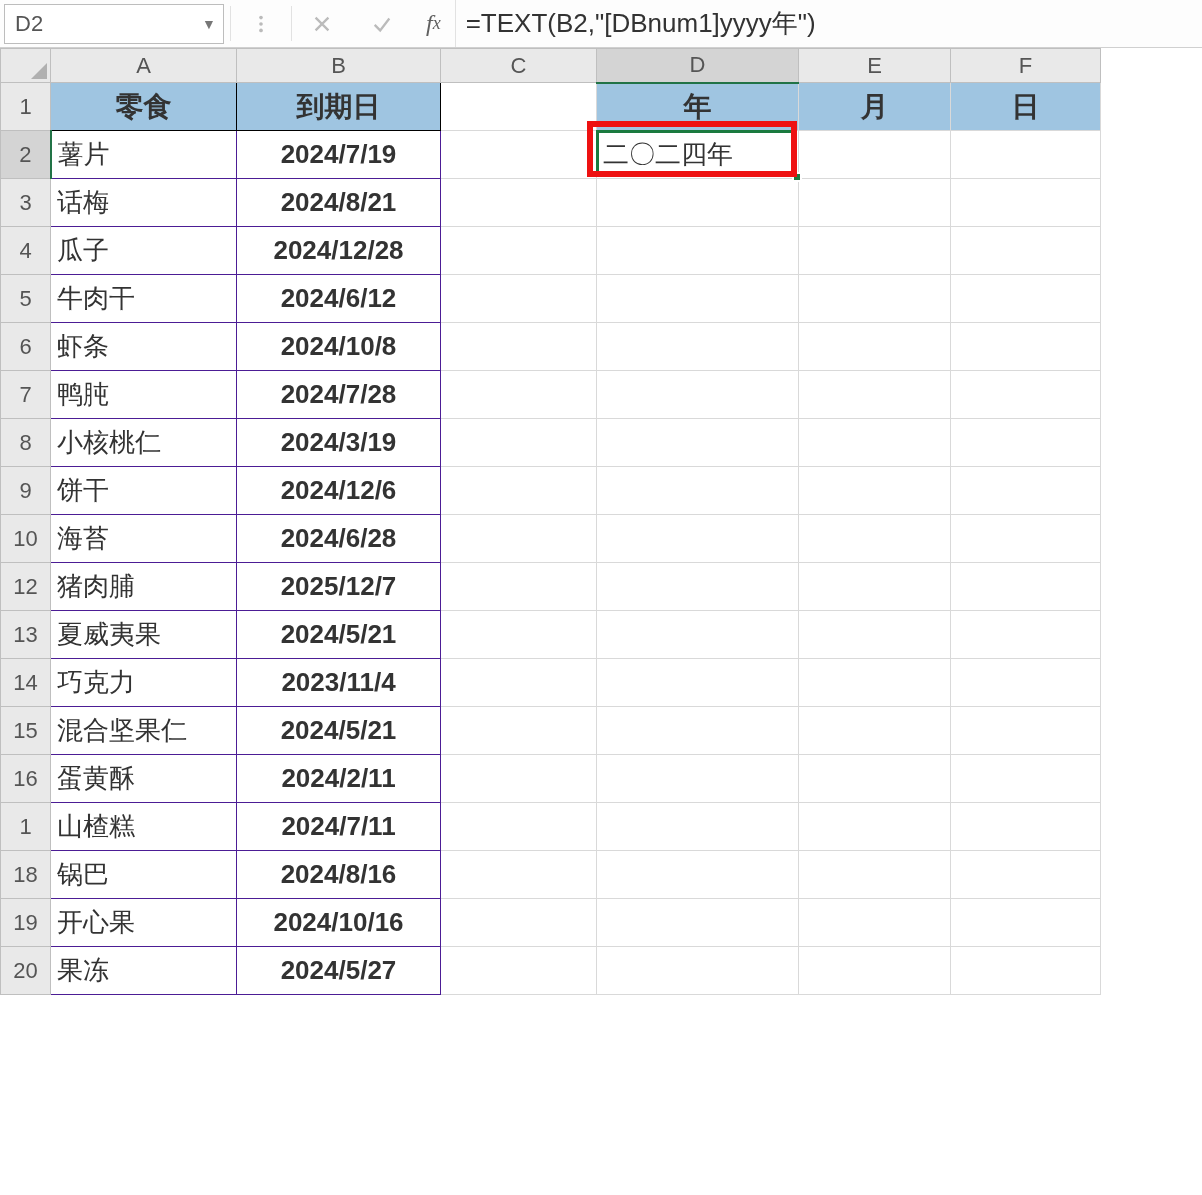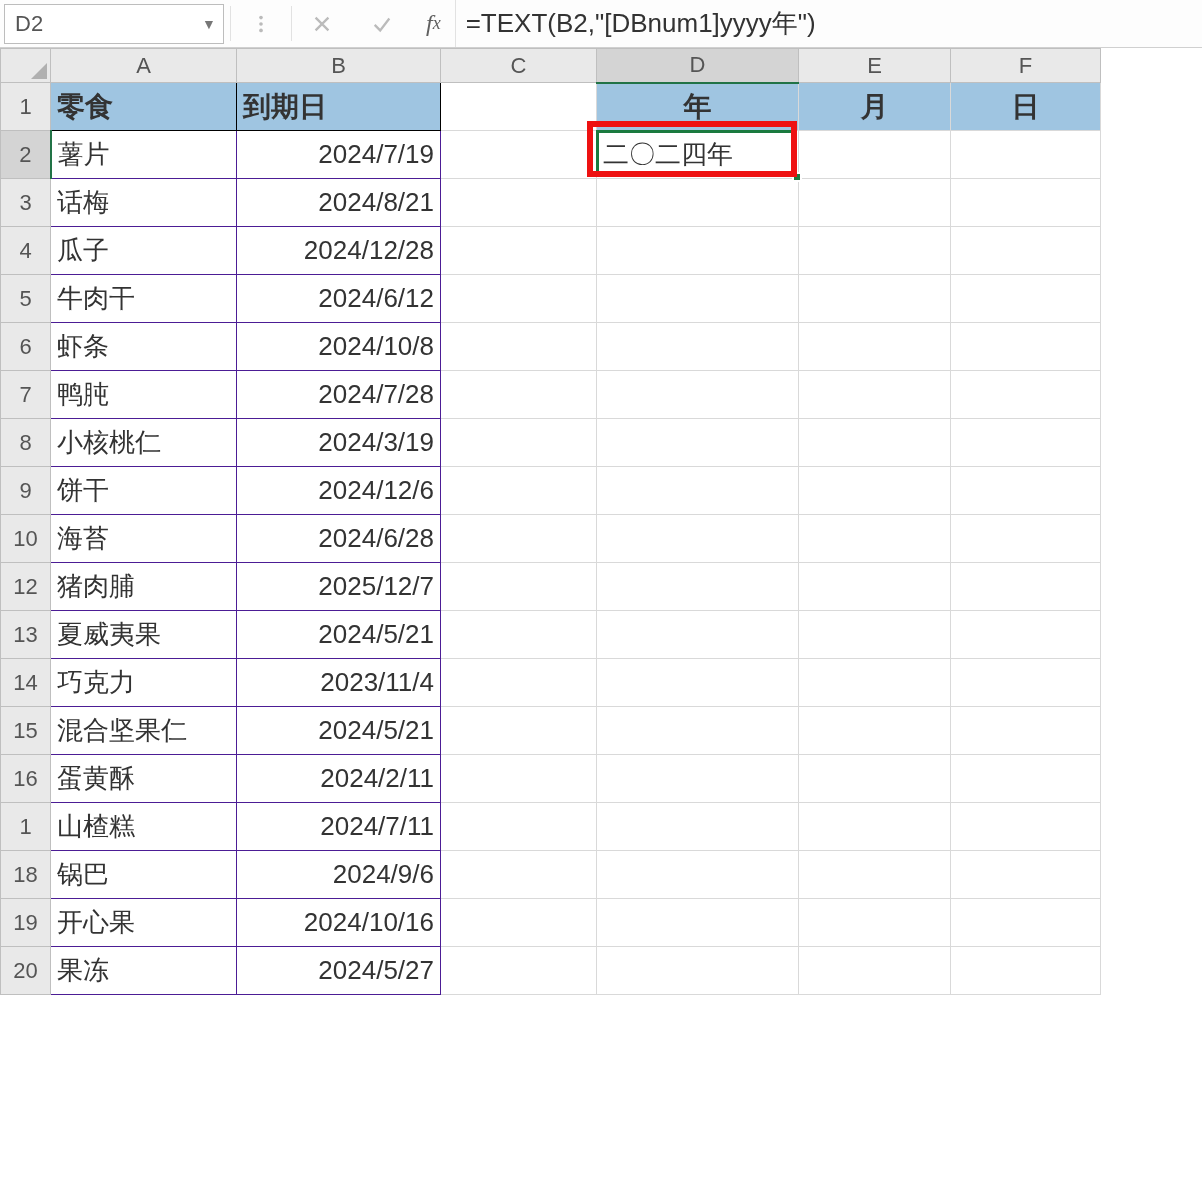--- a/index.html
+++ b/index.html
@@ -131,34 +131,34 @@
     background: #fff;
     white-space: nowrap;
     overflow: hidden;
   }
   
   td.dcell {
     border: 1px solid #4c1d95;
   }
   td.hcell {
     background: #9fc5e1;
-    text-align: left;
+    text-align: center;
     font-weight: bold;
     border: 1px solid #000;
     font-size: 28px;
     margin-top: 8px;
   }
   td.hcell2 {
     background: #9fc5e1;
     text-align: center;
     font-weight: bold;
     font-size: 28px;
   }
   .al { text-align: left; }
-  .ar { text-align: right; }
+  .ar { text-align: center; font-weight: bold; }
   .sel-outline {
     position: absolute;
     border: 3px solid #1a7a3f;
     pointer-events: none;
   }
   .sel-handle {
     position: absolute;
     width: 10px; height: 10px;
     background: #1a7a3f;
     border: 2px solid #fff;
@@ -369,21 +369,21 @@
           <td class="cell dcell al">山楂糕</td>
           <td class="cell dcell ar">2024/7/11</td>
           <td class="cell"></td>
           <td class="cell"></td>
           <td class="cell"></td>
           <td class="cell"></td>
         </tr>
         <tr>
           <th class="row-hdr">18</th>
           <td class="cell dcell al">锅巴</td>
-          <td class="cell dcell ar">2024/9/6</td>
+          <td class="cell dcell ar">2024/8/16</td>
           <td class="cell"></td>
           <td class="cell"></td>
           <td class="cell"></td>
           <td class="cell"></td>
         </tr>
         <tr>
           <th class="row-hdr">19</th>
           <td class="cell dcell al">开心果</td>
           <td class="cell dcell ar">2024/10/16</td>
           <td class="cell"></td>

